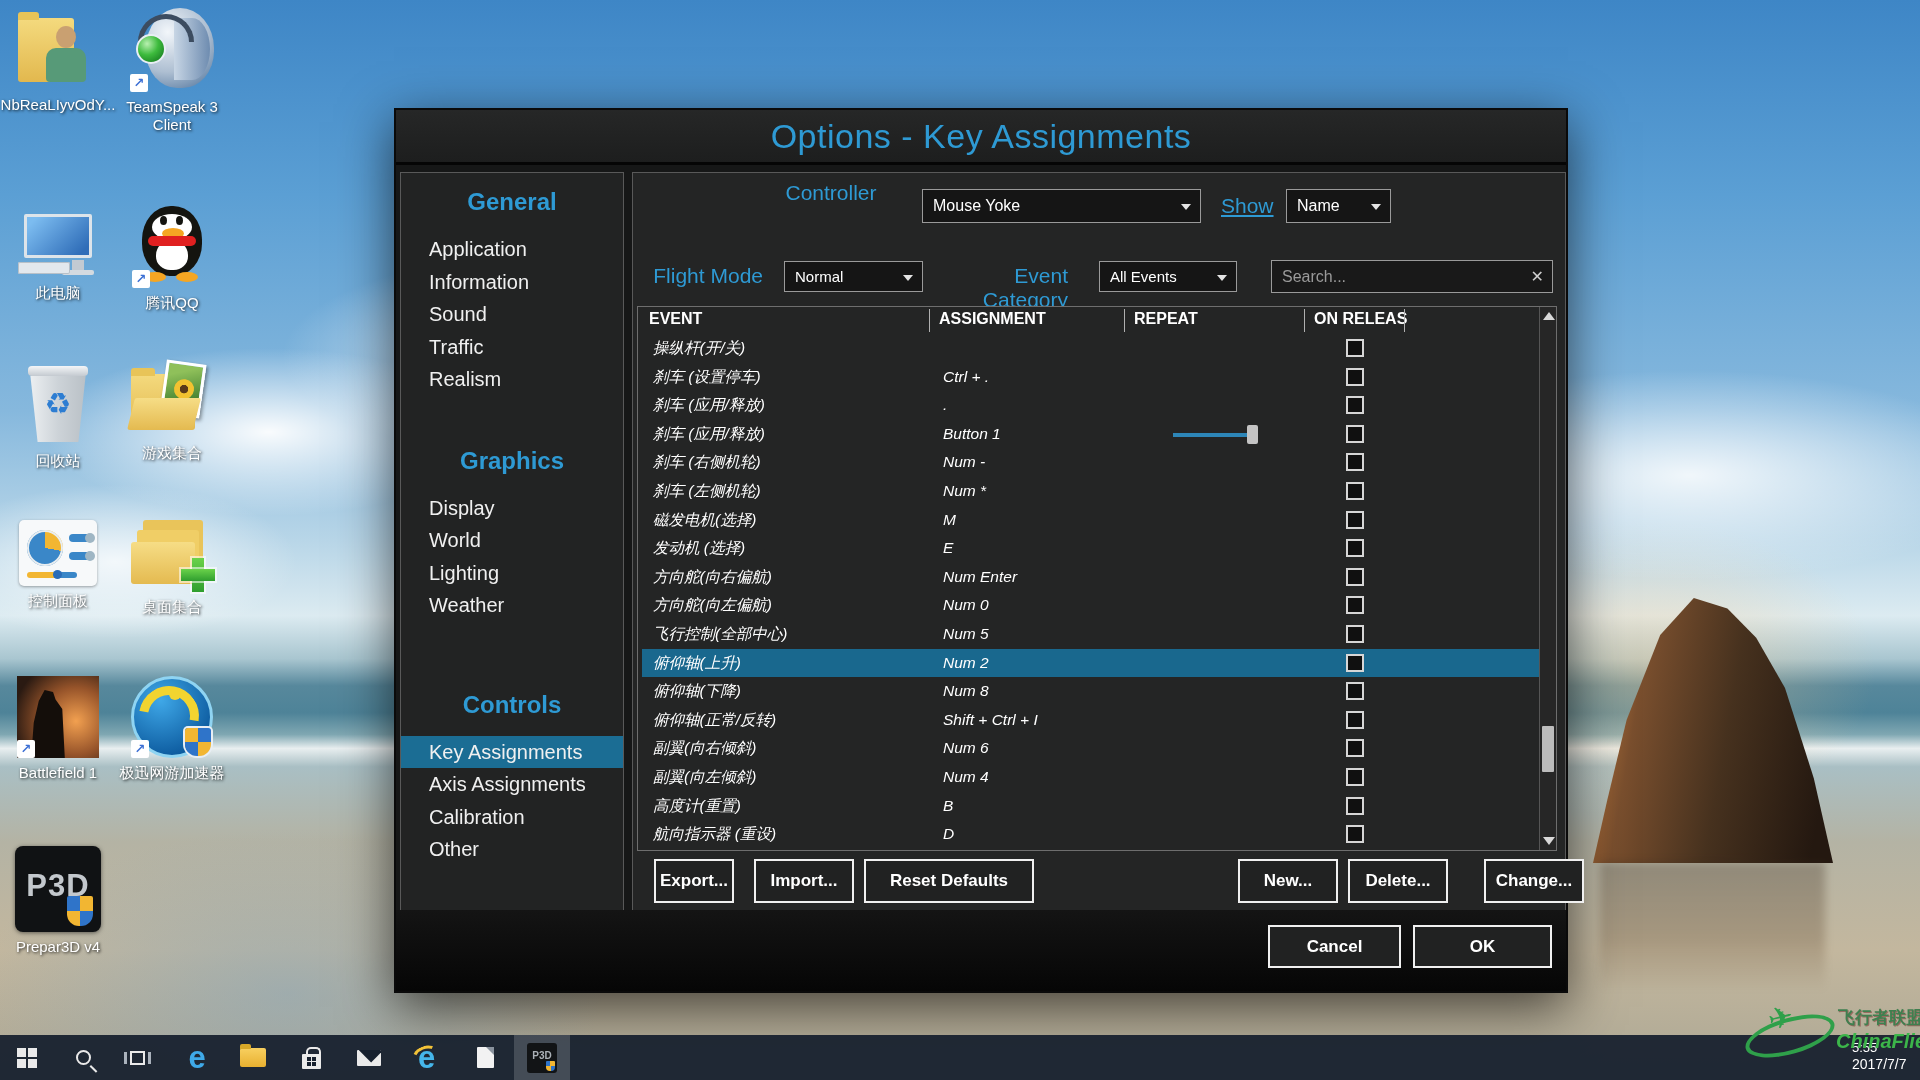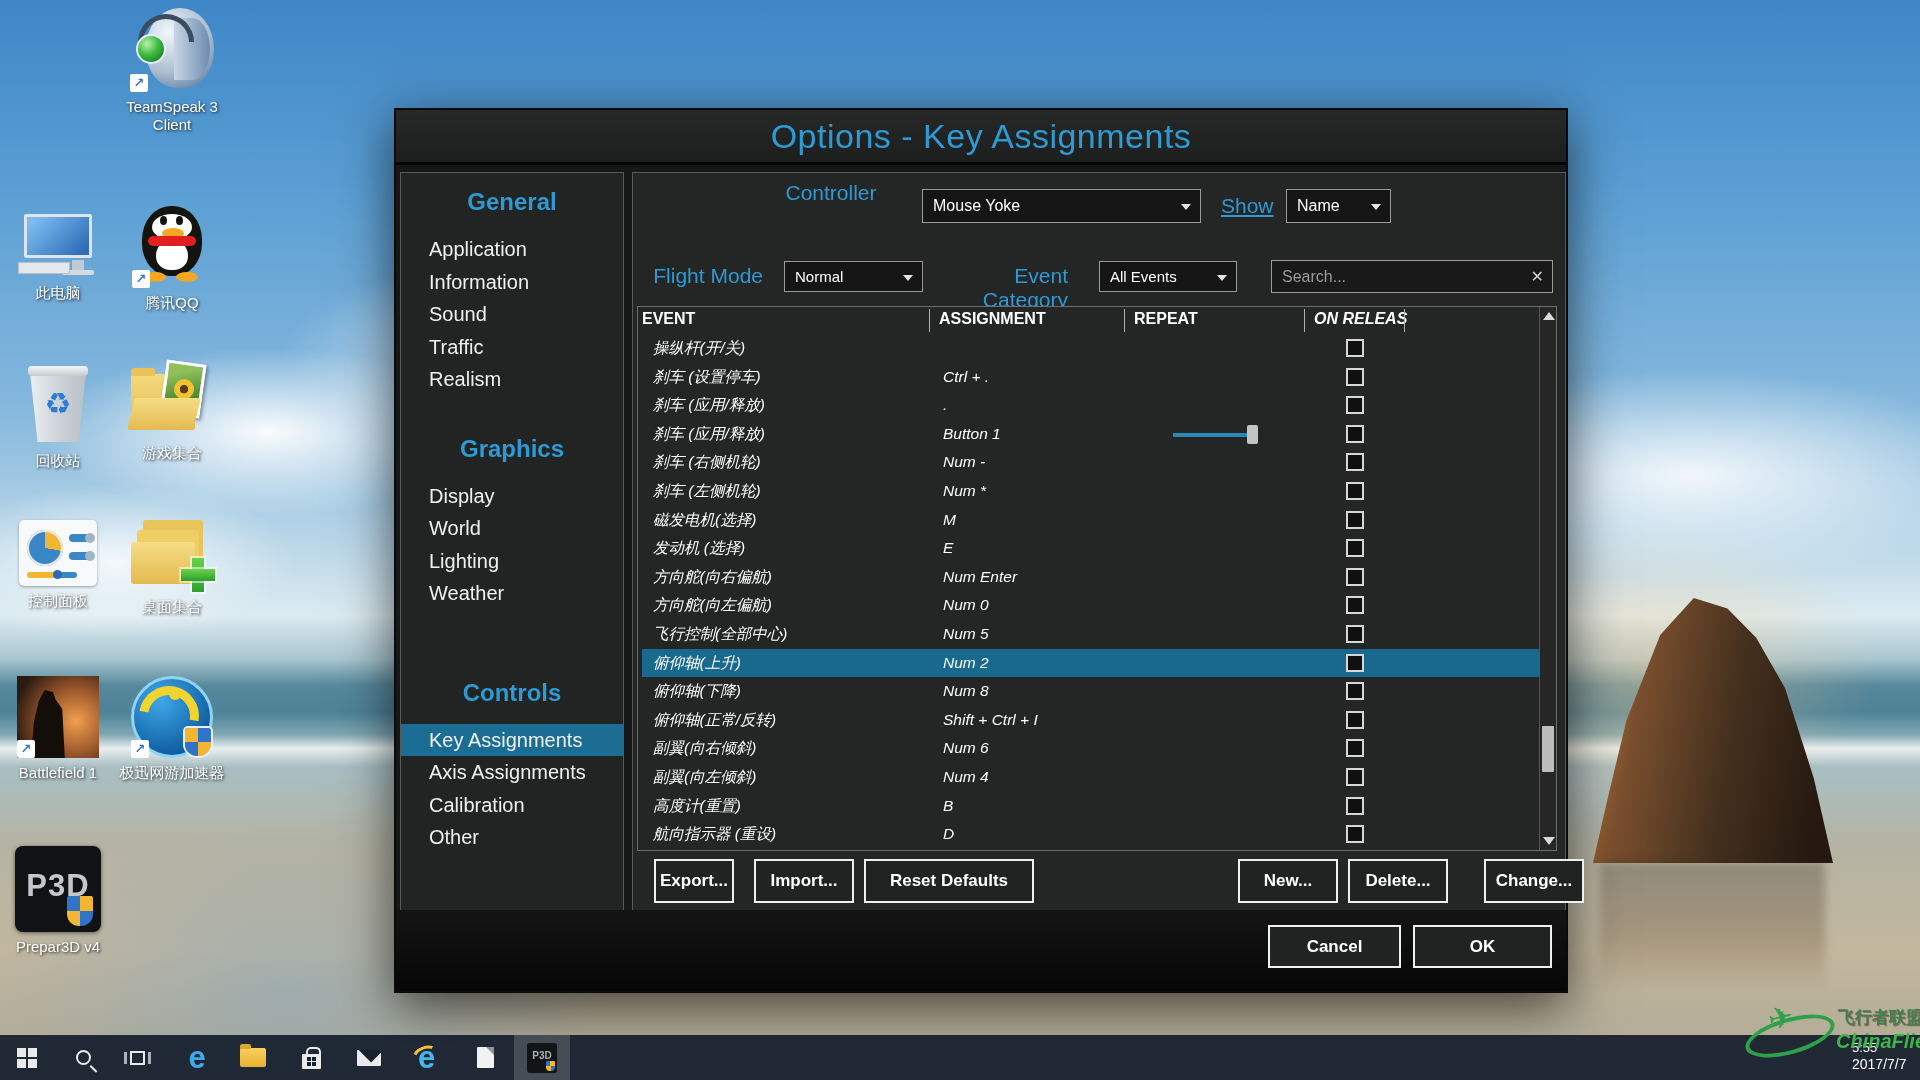--- a/index.html
+++ b/index.html
@@ -141,21 +141,21 @@
   .dialog{position:absolute;left:394px;top:108px;width:1174px;height:885px;z-index:10;
     background:#161717;border:2px solid #0a0a0a;box-shadow:0 14px 50px rgba(0,0,0,.65);}
   .titlebar{position:absolute;left:0;top:0;width:100%;height:55px;
     background:linear-gradient(#262727,#1d1e1e);border-bottom:3px solid #050505;}
   .title{display:block;text-align:center;line-height:53px;font-size:34px;color:#2e9ad4;letter-spacing:.5px;}
 
   .sidebar{position:absolute;left:4px;top:62px;width:224px;height:740px;
     background:#222323;border:1px solid #595959;overflow:hidden;}
   .sb-header{height:34px;line-height:34px;margin-bottom:14px;text-align:center;
     font-size:24px;font-weight:bold;color:#2e9ad4;}
-  .sb-header.s0{margin-top:12px;} .sb-header.s1{margin-top:36px;} .sb-header.s2{margin-top:66px;}
+  .sb-header.s0{margin-top:12px;} .sb-header.s1{margin-top:48px;} .sb-header.s2{margin-top:66px;}
   .sb-item{height:32.5px;line-height:32.5px;padding-left:28px;font-size:20px;color:#f0f0f0;cursor:default;}
   .sb-item.sb-selected{background:#1b6d94;}
 
   .panel{position:absolute;left:236px;top:62px;width:934px;height:740px;
     background:#242525;border:1px solid #595959;}
   .flabel{position:absolute;color:#2e9ad4;font-size:21px;}
   .dd{position:absolute;background:#151515;border:1px solid #9a9a9a;color:#fff;
     font-size:16px;display:flex;align-items:center;padding:0 10px;cursor:default;}
   .dd-arrow{position:absolute;right:9px;top:50%;margin-top:-2px;width:0;height:0;
     border-left:5px solid transparent;border-right:5px solid transparent;border-top:6px solid #e4e4e4;}
@@ -171,21 +171,21 @@
     border:1px solid #9a9a9a;padding-left:8px;}
   .searchbox input{position:absolute;left:8px;top:2px;width:240px;height:27px;background:transparent;
     border:none;outline:none;color:#ddd;font-size:16px;}
   .searchbox input::placeholder{color:#9a9a9a;}
   .search-clear{position:absolute;right:8px;top:6px;color:#cfcfcf;font-size:16px;font-weight:bold;cursor:default;}
 
   .table{position:absolute;left:4px;top:133px;width:920px;height:545px;
     border:1px solid #6e6e6e;background:#242525;overflow:hidden;}
   .thead{position:absolute;left:0;top:0;width:100%;height:27px;}
   .th{position:absolute;top:3px;font-size:16px;font-weight:bold;color:#fff;}
-  .th-event{left:4px;} .th-assign{left:301px;} .th-repeat{left:496px;} .th-release{left:676px;font-style:italic;}
+  .th-event{left:11px;} .th-assign{left:301px;} .th-repeat{left:496px;} .th-release{left:676px;}
   .th-sep{position:absolute;top:2px;width:1px;height:23px;background:#b0b0b0;}
   .sep1{left:291px;} .sep2{left:486px;} .sep3{left:666px;} .sep4{left:766px;}
   .tbody{position:absolute;left:4px;top:27px;width:901px;font-style:italic;}
   .t-row{position:relative;height:28.6px;}
   .t-row.t-selected{background:#19688e;}
   .t-event{position:absolute;left:11px;top:0;width:278px;line-height:28.6px;font-size:15.5px;color:#fff;
     white-space:nowrap;overflow:hidden;}
   .t-assign{position:absolute;left:301px;top:0;width:190px;line-height:28.6px;font-size:15.5px;color:#fff;white-space:nowrap;}
   .t-rep{position:absolute;left:531px;top:0;width:90px;height:28.6px;}
   .sl-track{position:absolute;left:0;top:13px;width:78px;height:4px;background:#2d86b8;}
@@ -266,20 +266,28 @@
 </head>
 <body>
 
 <div class="screen">
 
   <div class="wallpaper">
     <div class="rock"></div>
     <div class="rock-reflection"></div>
   </div>
 
+  <div class="dicon di-userfolder">
+    <div class="art art-userfolder">
+      <div class="fold"></div>
+        <div class="uf-head"></div>
+        <div class="uf-body"></div>
+    </div>
+    <div class="dlabel">NbReaLIyvOdY...</div>
+  </div>
 
   <div class="dicon di-teamspeak">
     <div class="art art-teamspeak">
       <div class="ts-face"></div>
         <div class="ts-crescent"></div>
         <div class="ts-band"></div>
         <div class="ts-ball"></div>
       <div class="shortcut">↗</div>
     </div>
     <div class="dlabel">TeamSpeak 3 Client</div>

